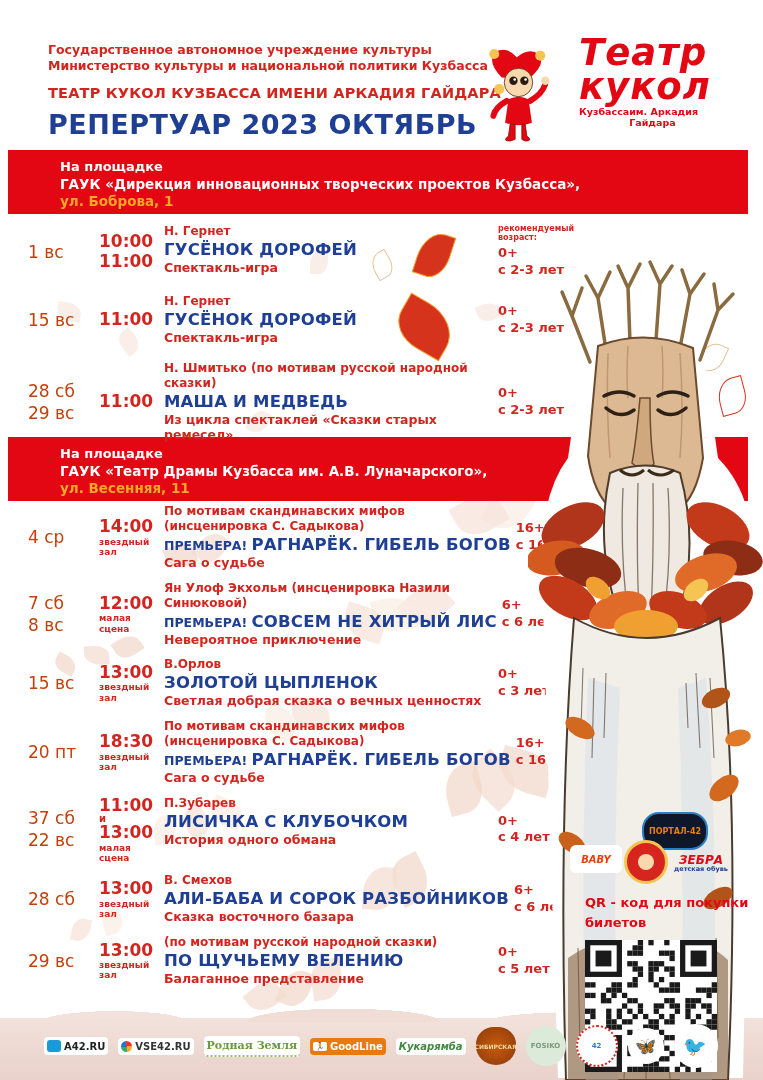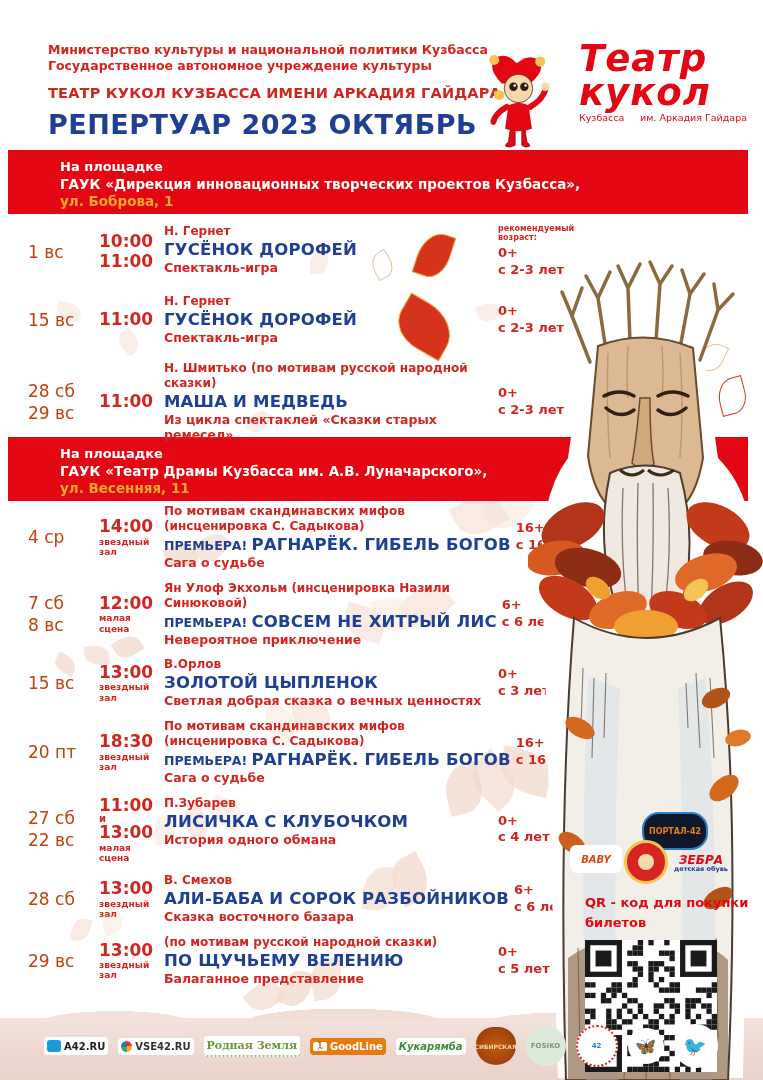--- a/index.html
+++ b/index.html
@@ -4,24 +4,24 @@
 <style>
   html,body{margin:0;padding:0;}
   body{width:763px;height:1080px;position:relative;overflow:hidden;background:#fff;
        font-family:"DejaVu Sans","Liberation Sans",sans-serif;}
   
   #header{position:absolute;top:42px;left:48px;z-index:4;}
   .ministry{color:#d2251f;font-weight:bold;font-size:12.5px;line-height:1.3;}
   #theater-line{color:#d2251f;font-weight:bold;font-size:14.5px;margin-top:10px;letter-spacing:.2px;}
   #poster-title{color:#1e3f94;font-weight:bold;font-size:27px;margin-top:8px;letter-spacing:.5px;}
   
-  #brand{position:absolute;top:42px;right:16px;width:262px;z-index:4;display:flex;align-items:flex-start;gap:18px;}
+  #brand{position:absolute;top:36px;right:16px;width:262px;z-index:4;display:flex;align-items:flex-start;gap:18px;}
   #brand-text{margin-left:4px;text-align:left;}
   .brand-word{color:#e30613;font-weight:800;font-style:italic;font-size:37px;line-height:.92;letter-spacing:1px;}
-  .brand-sub{display:flex;justify-content:space-between;color:#e30613;font-size:9.5px;font-weight:normal;margin-top:2px;width:168px;}
+  .brand-sub{display:flex;justify-content:space-between;color:#e30613;font-size:9.5px;font-weight:bold;margin-top:2px;width:168px;}
   
   .banner{position:absolute;left:8px;width:740px;height:64px;background:#e30613;color:#fff;
           padding:9px 0 0 52px;box-sizing:border-box;z-index:2;}
   .banner .l1{font-size:13px;font-weight:bold;line-height:1.3;}
   .banner .l2{font-size:13.5px;font-weight:bold;line-height:1.3;}
   .banner .addr{color:#f9a825;font-size:13.5px;font-weight:bold;line-height:1.3;}
   #venue1-banner{top:150px;}
   #venue2-banner{top:437px;}
   
   .shows{position:absolute;left:28px;width:542px;z-index:2;}
@@ -83,22 +83,22 @@
   .p-sib{width:40px;height:38px;background:radial-gradient(#c85a10,#8a3a08);color:#f6d9a0;font-size:6px;border-radius:45% 45% 50% 50%;}
   .p-fos{width:40px;height:40px;background:#dcead9;color:#7a9a7a;font-size:7px;}
   .p-col{width:38px;height:38px;background:#fff;border:2px dotted #d6251f;color:#2a7fc1;font-size:7px;}
   .p-but{width:36px;height:36px;background:#fff;color:#6ec6e8;font-size:17px;}
   .p-bird{width:44px;height:44px;background:#fff;color:#1a6fb5;font-size:19px;}
 </style>
 </head>
 <body>
 
 <div id="header">
+  <div class="ministry">Государственное автономное учреждение культуры</div>
   <div class="ministry">Министерство культуры и национальной политики Кузбасса</div>
-  <div class="ministry">Государственное автономное учреждение культуры</div>
   <div id="theater-line">ТЕАТР КУКОЛ КУЗБАССА ИМЕНИ АРКАДИЯ ГАЙДАРА</div>
   <div id="poster-title">РЕПЕРТУАР 2023 ОКТЯБРЬ</div>
 </div>
 
 <div id="brand">
   <svg width="86" height="118" viewBox="0 0 86 118">
     <path d="M20 38 Q2 20 12 8 Q26 0 38 14 Q52 2 64 10 Q74 22 52 40 Z" fill="#e30613"></path>
     <circle cx="11" cy="10" r="6" fill="#f6c453"></circle>
       <circle cx="66" cy="12" r="6" fill="#f6c453"></circle>
     <circle cx="17" cy="52" r="6" fill="#f6c453"></circle>
@@ -342,21 +342,21 @@
     <div class="c-age">
 
       <div>
           <div>16+</div>
           <div>с 16 лет</div>
         </div>
     </div>
   </div>
     <div class="show-row">
     <div class="c-date">
-        <div>27 сб</div>
+        <div>37 сб</div>
         <div>22 вс</div>
       </div>
     <div class="c-time">
       <div>
           <div>11:00</div>
           <div class="joiner">и</div>
           <div>13:00</div>
         </div>
       <div class="hall">
           <div>малая</div>

